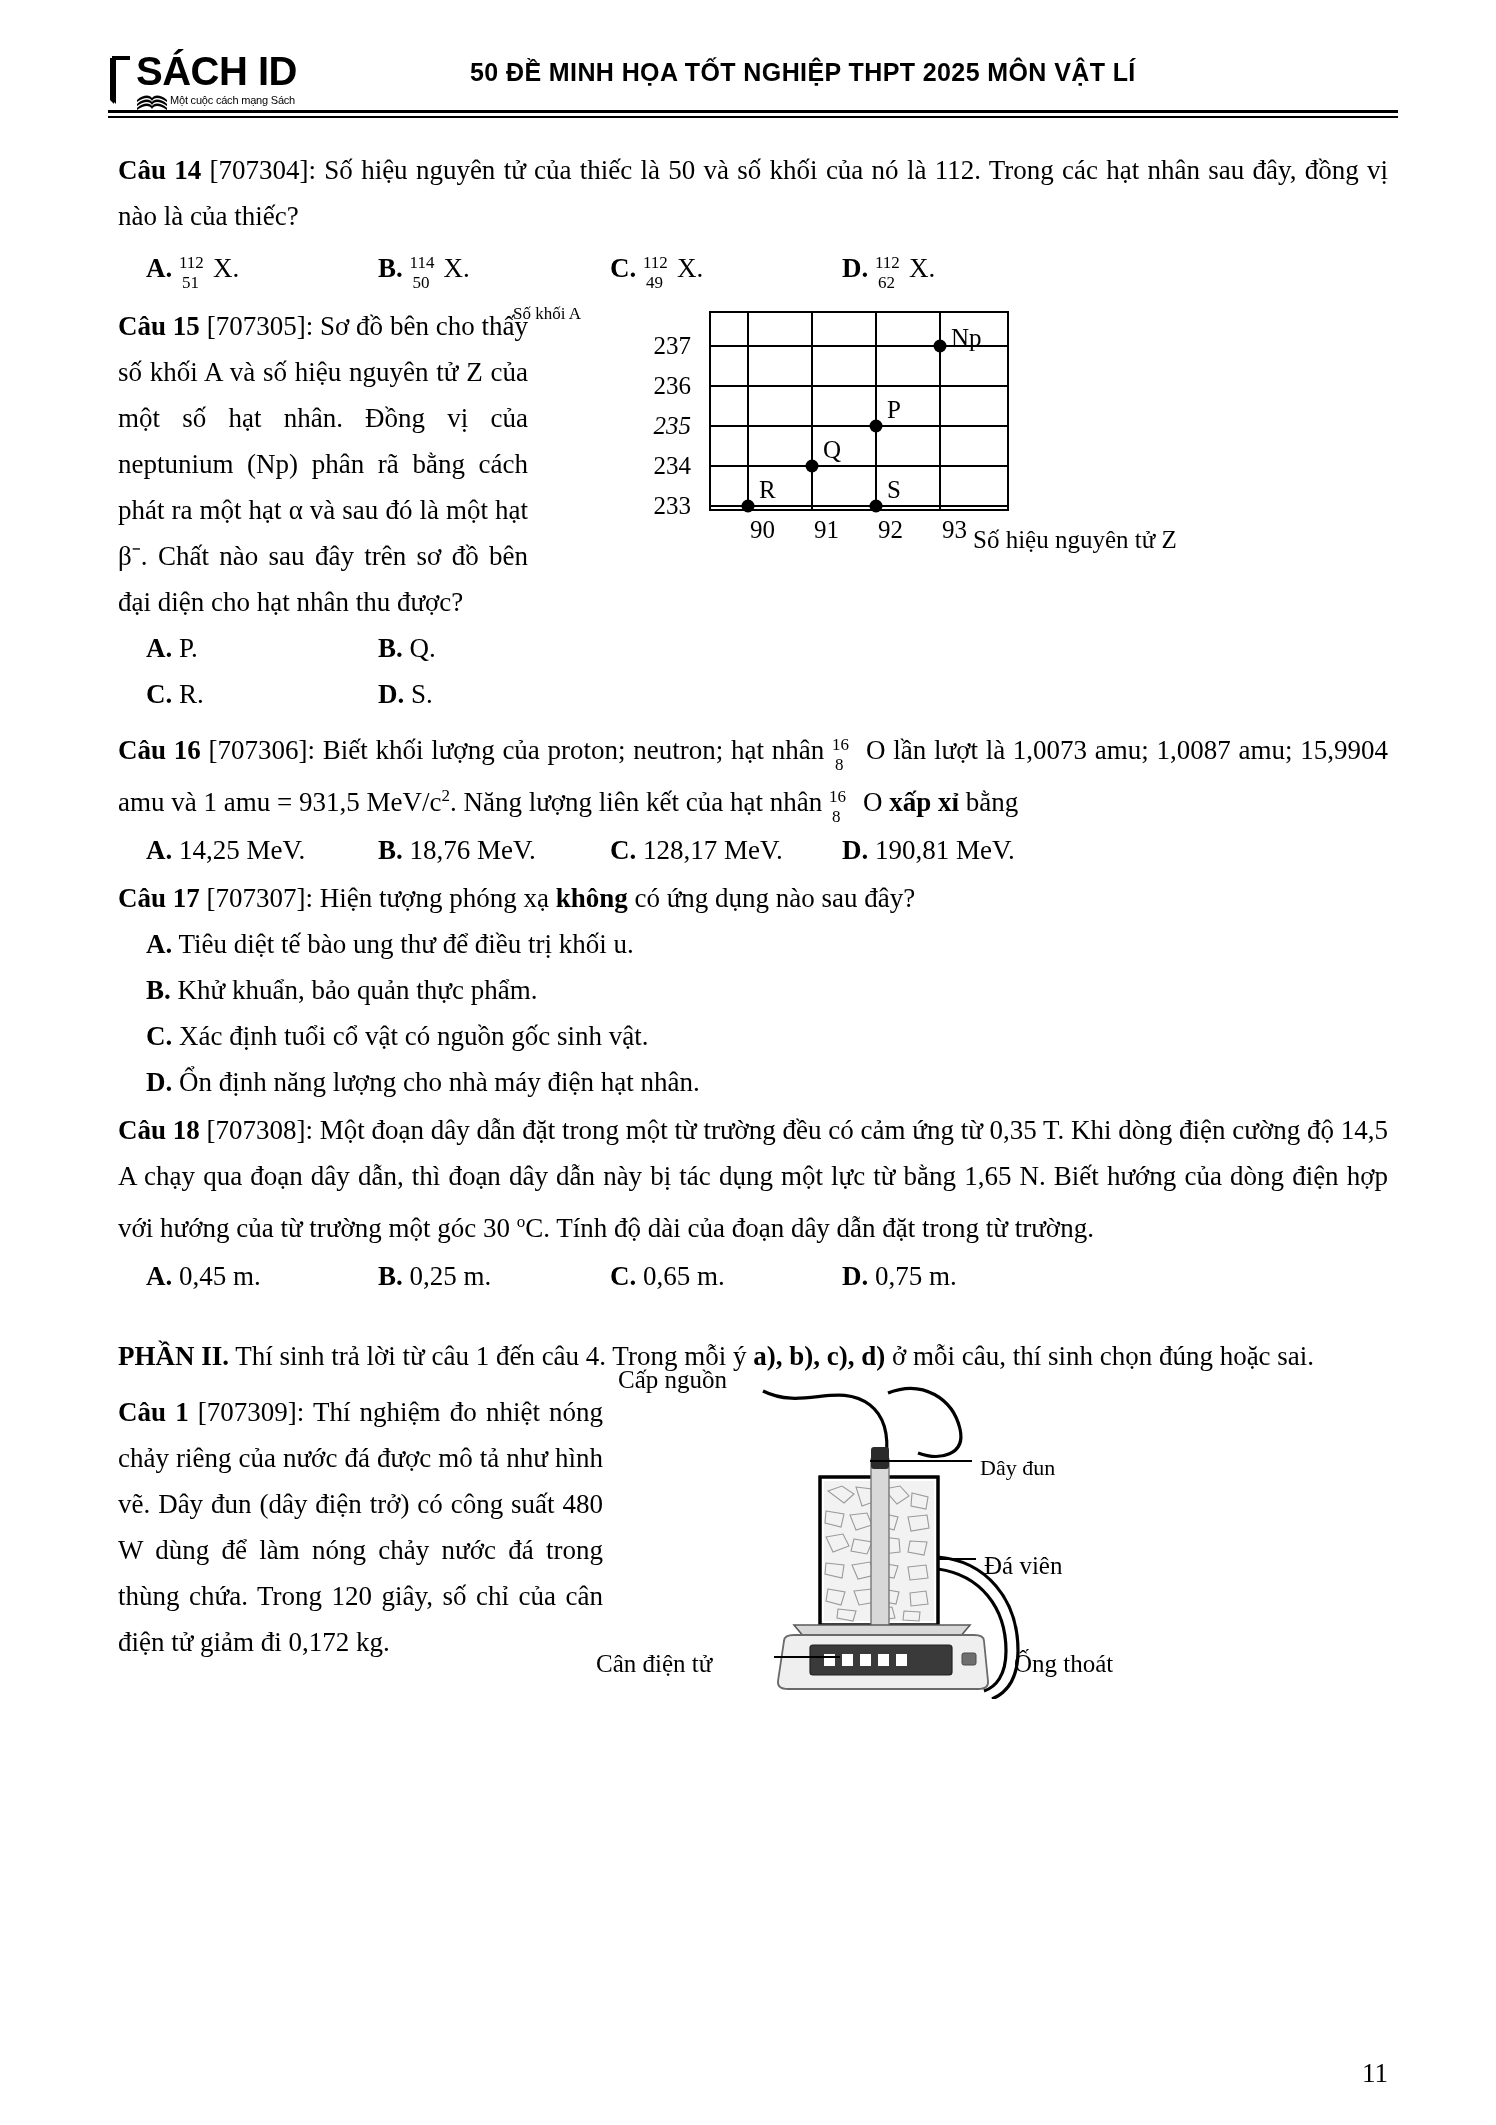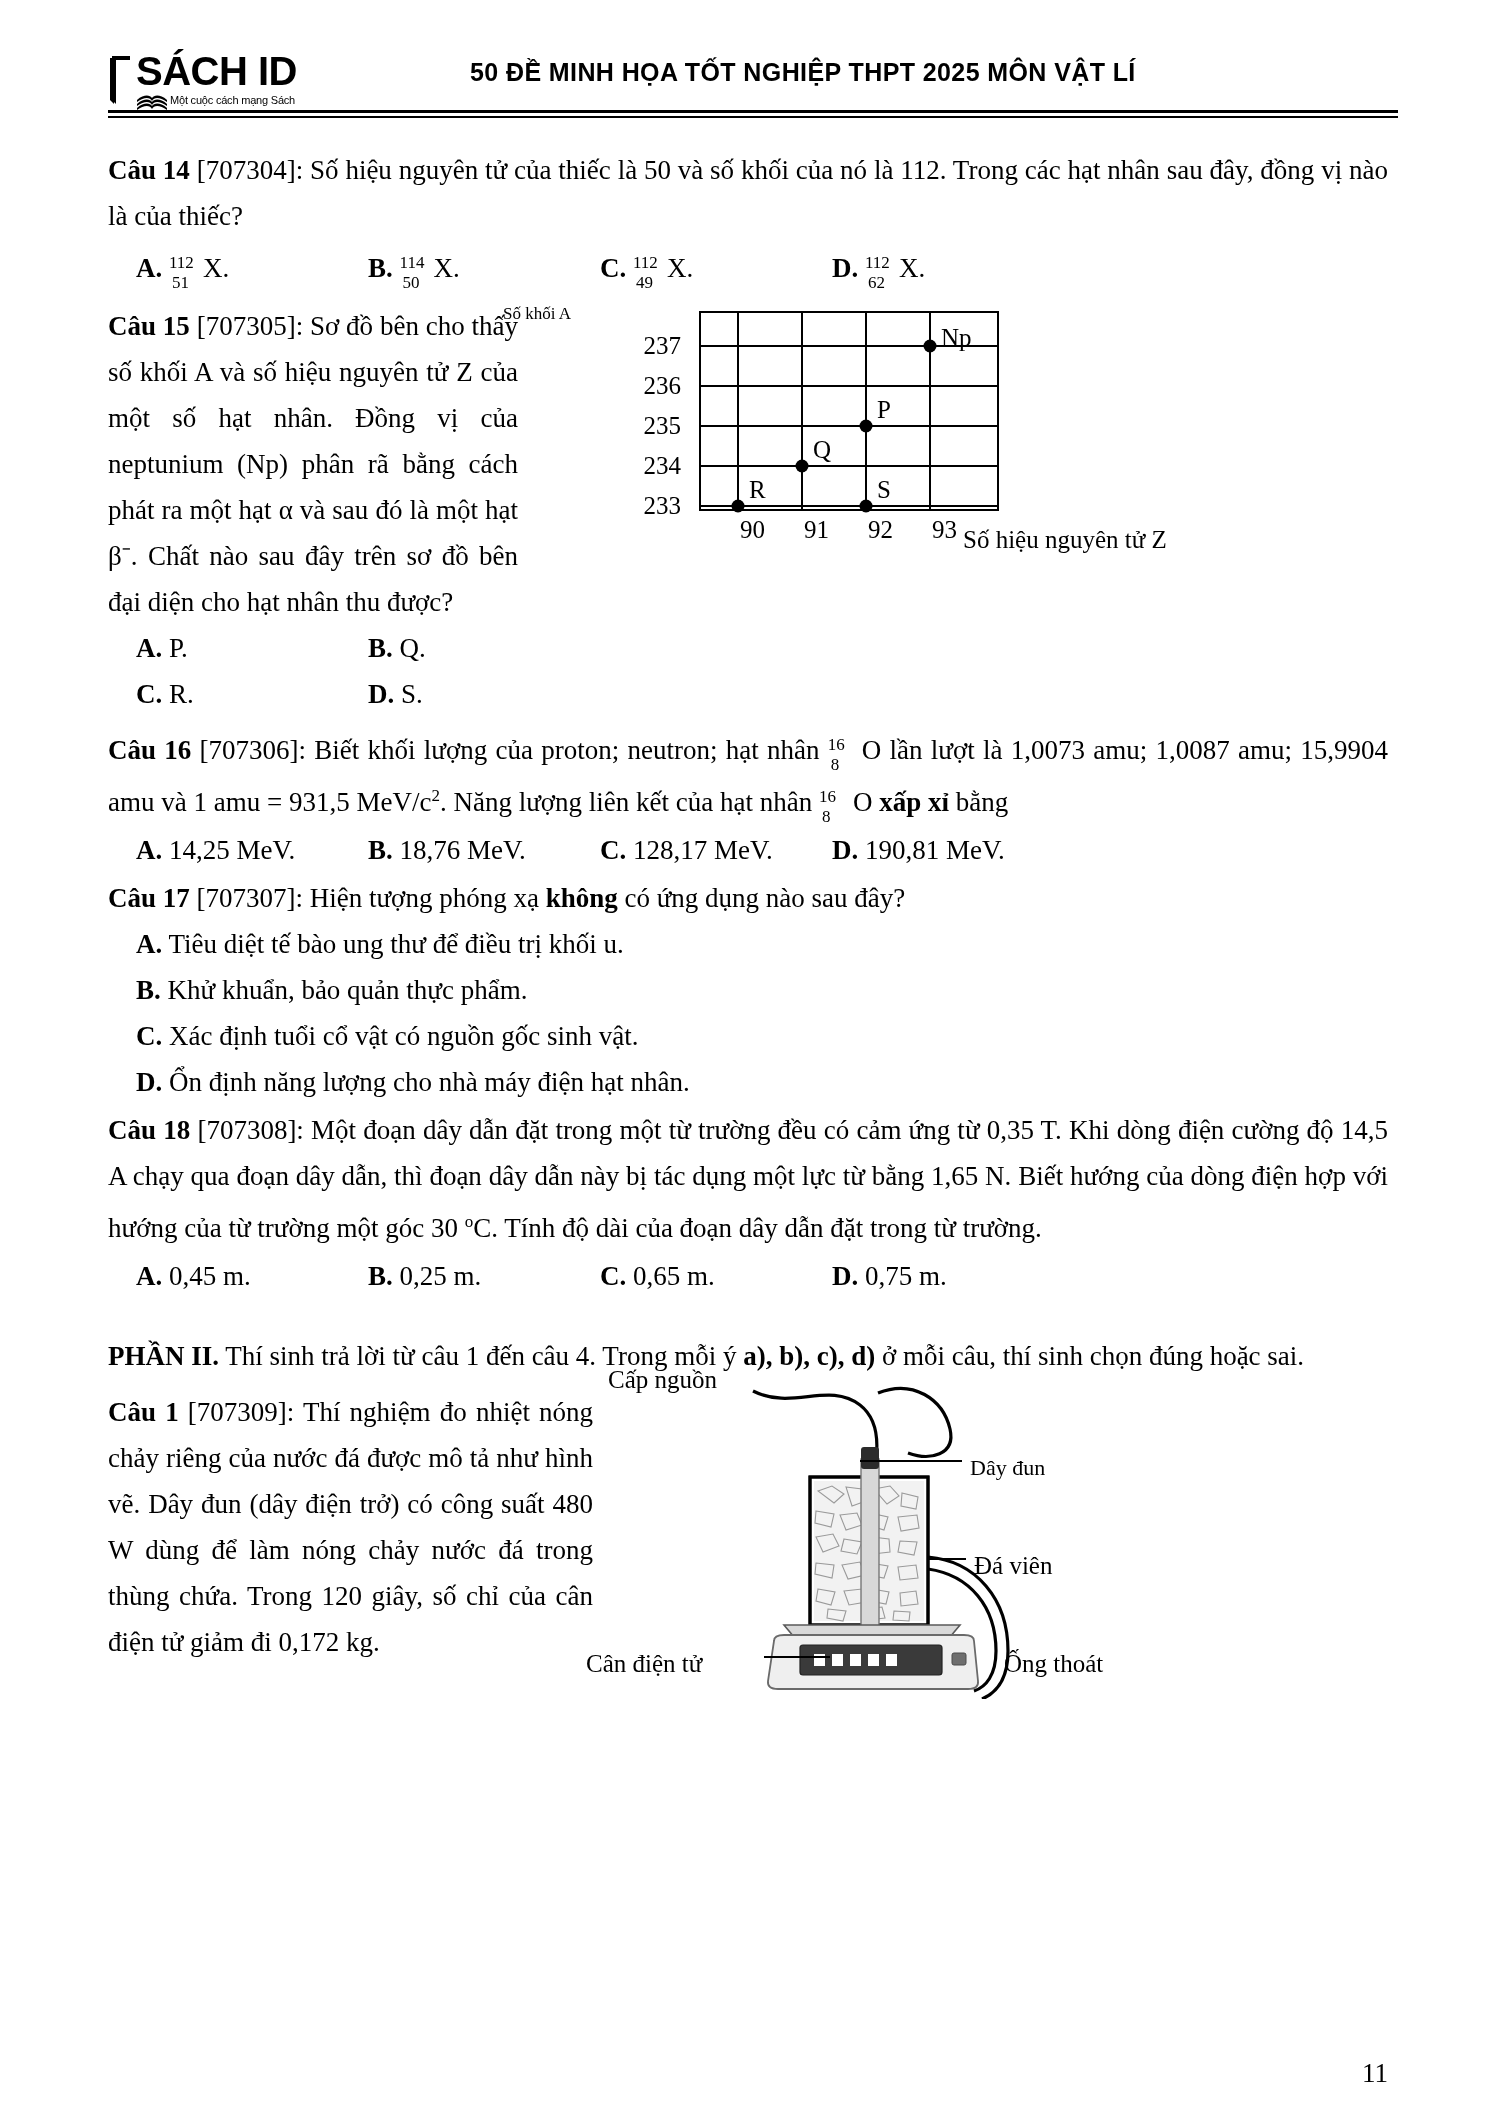--- a/index.html
+++ b/index.html
@@ -35,21 +35,21 @@
     font-weight:bold; font-size:25px;
     letter-spacing:0.4px;
     white-space:nowrap;
   }
   .rule-wrap { position:absolute; left:108px; top:110px; width:1290px; }
   .rule-thick { height:3px; background:#000; }
   .rule-gap { height:3px; }
   .rule-thin { height:2px; background:#000; }
 
   
-  .content { position:relative; padding:0 108px; font-size:27px; line-height:46px; }
+  .content { position:relative; padding:0 108px; font-size:27px; line-height:46px;margin-left:10px; }
   p.q { margin:0; text-align:justify; text-justify:inter-word; }
   .qlabel { font-weight:bold; }
   .bold { font-weight:bold; }
   .opt-row { display:flex; margin:0; padding-left:28px; }
   .opt { font-size:27px; }
   .opt .ol { font-weight:bold; }
 
   
   .iso { display:inline-block; vertical-align:middle; position:relative; width:34px; height:34px; }
   .iso .mass { position:absolute; left:0; top:-14px; font-size:17px; }
@@ -149,21 +149,21 @@
     </div>
 
     <div class="q15wrap" style="margin-top:12px">
       <p class="q q15text"><span class="qlabel">Câu 15</span> <span>[707305]:</span> <span>Sơ đồ bên cho thấy số khối A và số hiệu nguyên tử Z của một số hạt nhân. Đồng vị của neptunium (Np) phân rã bằng cách phát ra một hạt α và sau đó là một hạt β⁻. Chất nào sau đây trên sơ đồ bên đại diện cho hạt nhân thu được?</span></p>
 
       <div class="chart">
         <div class="ylabel-title">Số khối A</div>
 
         <div class="ytick" style="left:118px; top:38px;">237</div>
         <div class="ytick" style="left:118px; top:78px;">236</div>
-        <div class="ytick" style="left:118px; top:118px;">235</div>
+        <div class="ytick" style="left:118px; top:118px;font-style:italic;">235</div>
         <div class="ytick" style="left:118px; top:158px;">234</div>
         <div class="ytick" style="left:118px; top:198px;">233</div>
 
         <div class="plot">
 
           <div class="hline" style="top:32px"></div>
           <div class="hline" style="top:72px"></div>
           <div class="hline" style="top:112px"></div>
           <div class="hline" style="top:152px"></div>
           <div class="hline" style="top:192px"></div>

